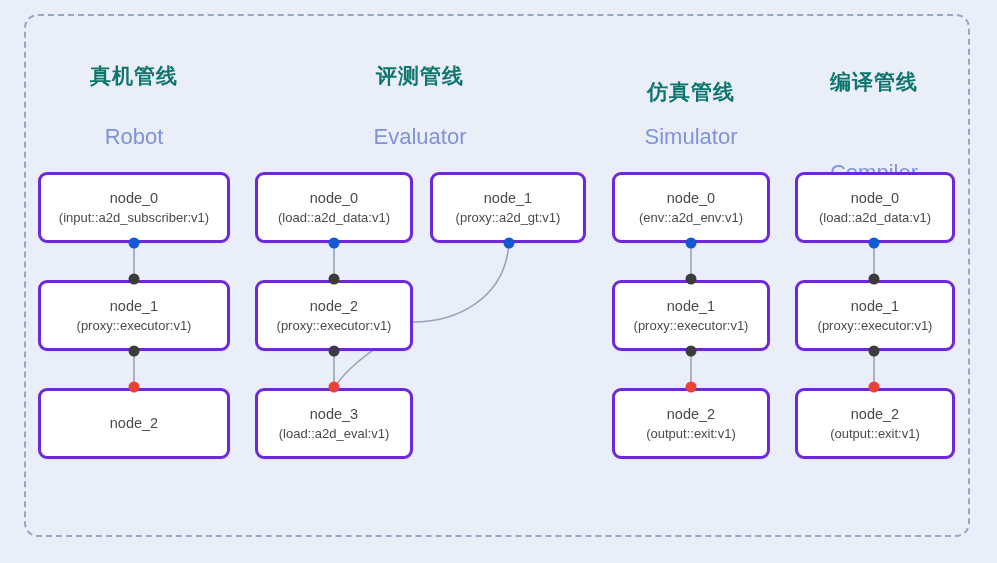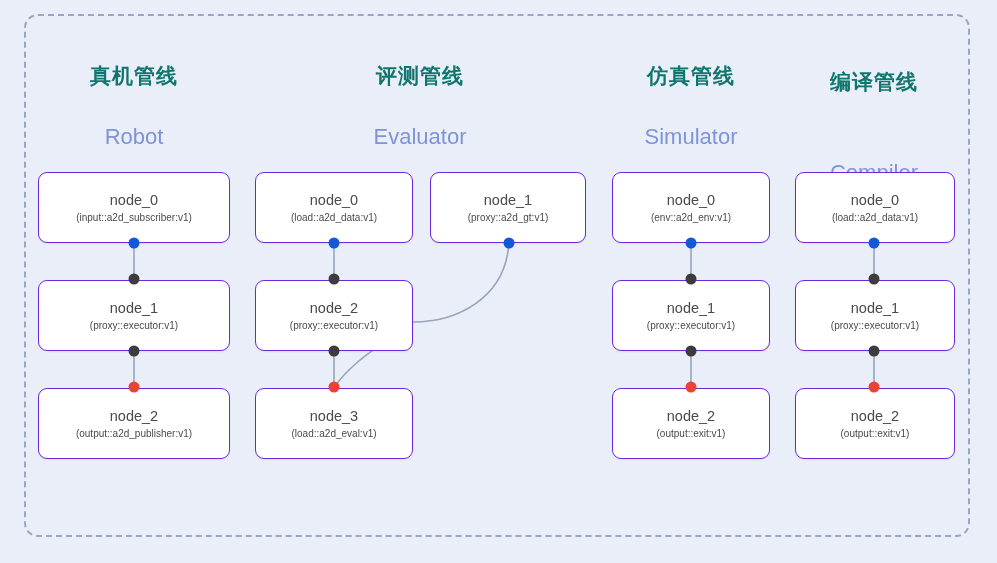--- a/index.html
+++ b/index.html
@@ -45,36 +45,36 @@
     position: absolute;
     text-align: center;
     font-size: 22px;
     color: #7e93d8;
     white-space: nowrap;
   }
   .node {
     position: absolute;
     box-sizing: border-box;
     background: #ffffff;
-    border: 1px solid #6d28d9;
+    border: 3px solid #6d28d9;
     border-radius: 9px;
     box-shadow: 0 1px 2px rgba(60,70,110,0.07);
     display: flex;
     flex-direction: column;
     align-items: center;
     justify-content: center;
   }
   .node-title {
     font-size: 14.5px;
     color: #4a4a4a;
     line-height: 1.45;
     text-align: center;
   }
   .node-sub {
-    font-size: 10px;
+    font-size: 13px;
     color: #4a4a4a;
     line-height: 1.45;
     text-align: center;
     white-space: nowrap;
   }
   .port {
     position: absolute;
     width: 11px;
     height: 11px;
     border-radius: 50%;
@@ -126,21 +126,20 @@
 
   <div class="node" style="left:38px; top:280px; width:192px; height:71px;">
     <div class="node-title">node_1</div>
     <div class="node-sub">(proxy::executor:v1)</div>
   </div>
   <div class="port port-dark" style="left:134px; top:279px;"></div>
   <div class="port port-dark" style="left:134px; top:351px;"></div>
 
   <div class="node" style="left:38px; top:388px; width:192px; height:71px;">
     <div class="node-title">node_2</div>
-    <div class="node-sub">(output::a2d_publisher:v1)</div>
   </div>
   <div class="port port-red" style="left:134px; top:387px;"></div>
 
   <div class="col-title-cn" style="left:330px; top:62px; width:180px;">评测管线</div>
   <div class="col-title-en" style="left:330px; top:124px; width:180px;">Evaluator</div>
 
   <div class="node" style="left:255px; top:172px; width:158px; height:71px;">
     <div class="node-title">node_0</div>
     <div class="node-sub">(load::a2d_data:v1)</div>
   </div>
@@ -158,21 +157,21 @@
   </div>
   <div class="port port-dark" style="left:334px; top:279px;"></div>
   <div class="port port-dark" style="left:334px; top:351px;"></div>
 
   <div class="node" style="left:255px; top:388px; width:158px; height:71px;">
     <div class="node-title">node_3</div>
     <div class="node-sub">(load::a2d_eval:v1)</div>
   </div>
   <div class="port port-red" style="left:334px; top:387px;"></div>
 
-  <div class="col-title-cn" style="left:601px; top:62px; width:180px;">仿真管线</div>
+  <div class="col-title-cn" style="left:601px; top:78px; width:180px;">仿真管线</div>
   <div class="col-title-en" style="left:601px; top:124px; width:180px;">Simulator</div>
 
   <div class="node" style="left:612px; top:172px; width:158px; height:71px;">
     <div class="node-title">node_0</div>
     <div class="node-sub">(env::a2d_env:v1)</div>
   </div>
   <div class="port port-out-blue" style="left:691px; top:243px;"></div>
 
   <div class="node" style="left:612px; top:280px; width:158px; height:71px;">
     <div class="node-title">node_1</div>

